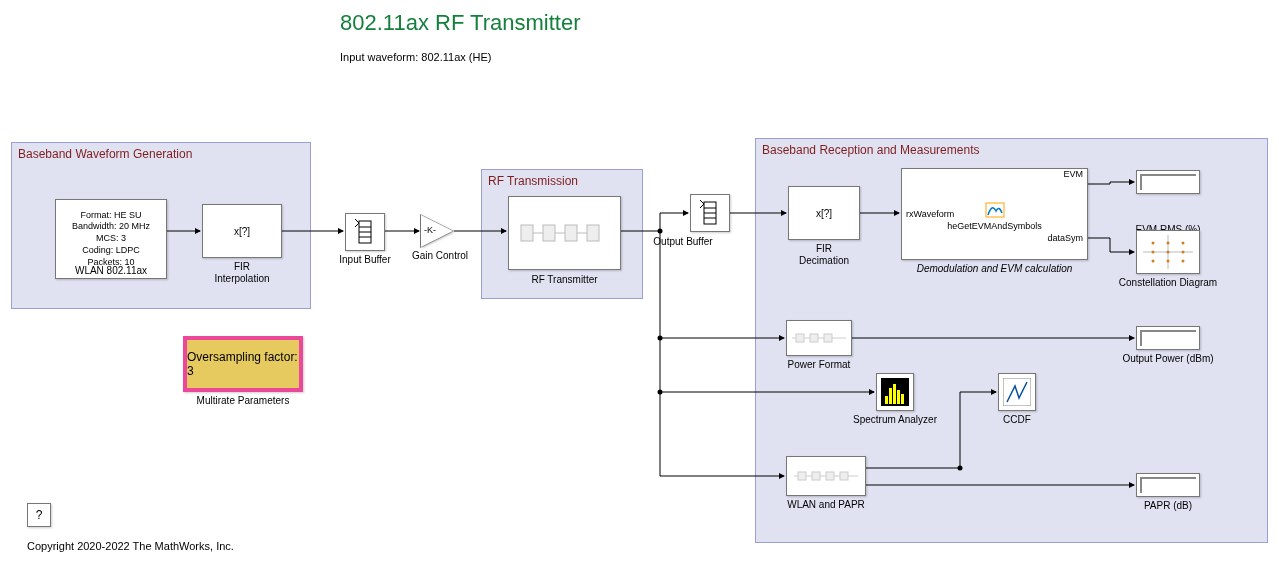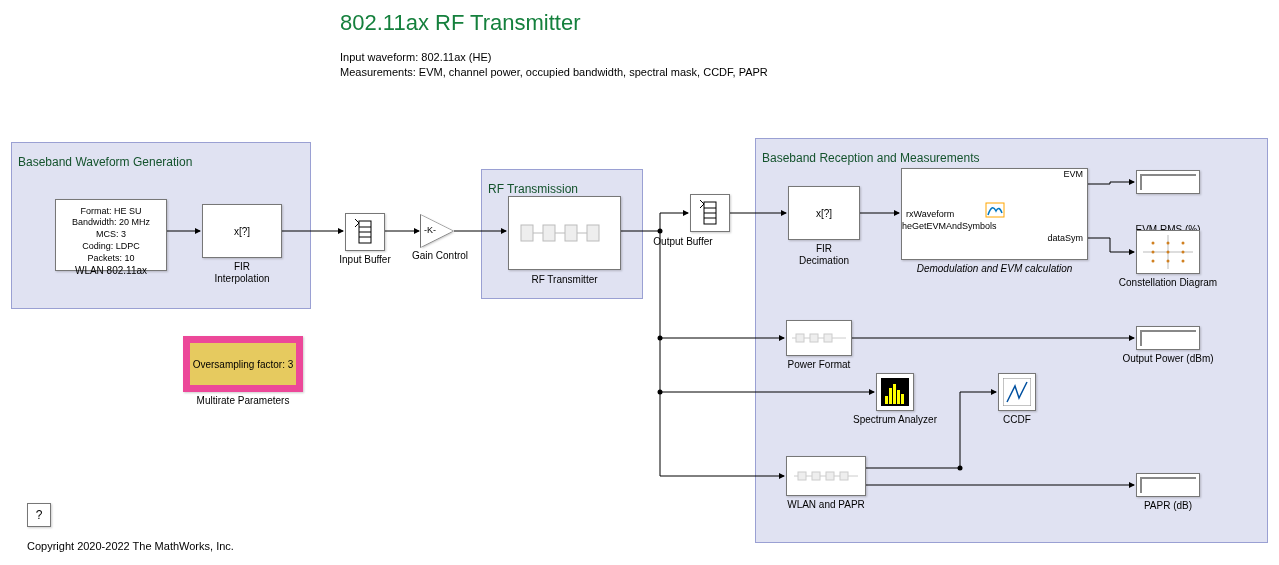--- a/index.html
+++ b/index.html
@@ -16,22 +16,21 @@
   .region {
     position: absolute;
     border: 1px solid #9aa0d3;
     background: #e0e2f2;
   }
   .region-title {
     position: absolute;
     top: 4px;
     left: 6px;
     font-size: 12px;
-    color: #14532d;
-    margin-top: 8px;
+    color: #7f1d1d;
   }
   .block {
     position: absolute;
     background: #fff;
     border: 1px solid #777;
     box-shadow: 1px 1px 2px rgba(0,0,0,0.2);
   }
   .block-label {
     position: absolute;
     font-size: 10px;
@@ -47,27 +46,26 @@
     height: 100%;
     display: flex;
     flex-direction: column;
     justify-content: center;
     align-items: center;
     line-height: 1.3;
   }
   .annotation-box {
     position: absolute;
     background: #e6ca5f;
-    border: 7px solid #ec4899;
+    border: 4px solid #ec4899;
     box-shadow: 1px 1px 2px rgba(0,0,0,0.2);
     display: flex;
     justify-content: center;
     align-items: center;
-    font-size: 10px;
-    text-align: center;
+    font-size: 12px;
   }
   .gain-block {
     position: absolute;
     width: 0;
     height: 0;
     border-top: 16px solid transparent;
     border-bottom: 16px solid transparent;
     border-left: 32px solid #fff;
     filter: drop-shadow(1px 1px 1px rgba(0,0,0,0.3));
   }
@@ -96,36 +94,35 @@
   .copyright { position: absolute; font-size: 11px; color: #000; }
   svg.wires { position: absolute; top: 0; left: 0; pointer-events: none; }
   .port-label { font-size: 9px; color: #000; }
 </style>
 </head>
 <body>
 
 <div class="title" style="left:340px; top:10px;">802.11ax RF Transmitter</div>
 <div class="subtitle" style="left:340px; top:50px;">
   <span>Input waveform: 802.11ax (HE)</span><br>
-  <span>Measurements: EVM, channel power, occupied bandwidth, spectral mask, CCDF, PAPR</span>
 </div>
 
 <div class="region" style="left:11px; top:142px; width:300px; height:167px;">
   <div class="region-title">Baseband Waveform Generation</div>
 </div>
 
 <div class="region" style="left:481px; top:169px; width:162px; height:130px;">
   <div class="region-title">RF Transmission</div>
 </div>
 
 <div class="region" style="left:755px; top:138px; width:513px; height:405px;">
   <div class="region-title">Baseband Reception and Measurements</div>
 </div>
 
-<div class="block" style="left:55px; top:199px; width:112px; height:72px;">
+<div class="block" style="left:55px; top:199px; width:112px; height:80px;">
   <div class="block-inner" style="font-size:9px;">
     <span>Format: HE SU</span>
     <span>Bandwidth: 20 MHz</span>
     <span>MCS: 3</span>
     <span>Coding: LDPC</span>
     <span>Packets: 10</span>
   </div>
 </div>
 <div class="block-label" style="left:55px; top:265px; width:112px;">WLAN 802.11ax</div>
 
@@ -198,21 +195,21 @@
 <div class="block" style="left:901px; top:168px; width:187px; height:92px;">
   <span class="port-label" style="position:absolute; left:4px; top:40px;">rxWaveform</span>
   <span class="port-label" style="position:absolute; right:4px; top:0;">EVM</span>
   <span class="port-label" style="position:absolute; right:4px; top:64px;">dataSym</span>
   <div style="position:absolute; top:32px; width:100%; text-align:center;">
     <svg width="22" height="18">
       <rect x="2" y="2" width="18" height="14" fill="#fff" stroke="orange"></rect>
       <path d="M4,14 Q8,2 12,10 Q15,4 18,12" fill="none" stroke="#0076c0" stroke-width="1.5"></path>
     </svg>
   </div>
-  <span class="port-label" style="position:absolute; top:52px; width:100%; ">heGetEVMAndSymbols</span>
+  <span class="port-label" style="position:absolute; top:52px; width:100%; text-align:center;">heGetEVMAndSymbols</span>
 </div>
 <div class="block-label" style="left:901px; top:263px; width:187px;font-style:italic;">Demodulation and EVM calculation</div>
 
 <div class="block" style="left:1136px; top:170px; width:64px; height:24px;">
   <div style="position:absolute; left:3px; top:3px; right:3px; bottom:3px; background:#fff; border-top:2px solid #888; border-left:2px solid #888;"></div>
 </div>
 <div class="block-label" style="left:1120px; top:197px; width:96px;margin-top:27px;">EVM RMS (%)</div>
 
 <div class="block" style="left:1136px; top:230px; width:64px; height:44px;">
   <div class="block-inner">

